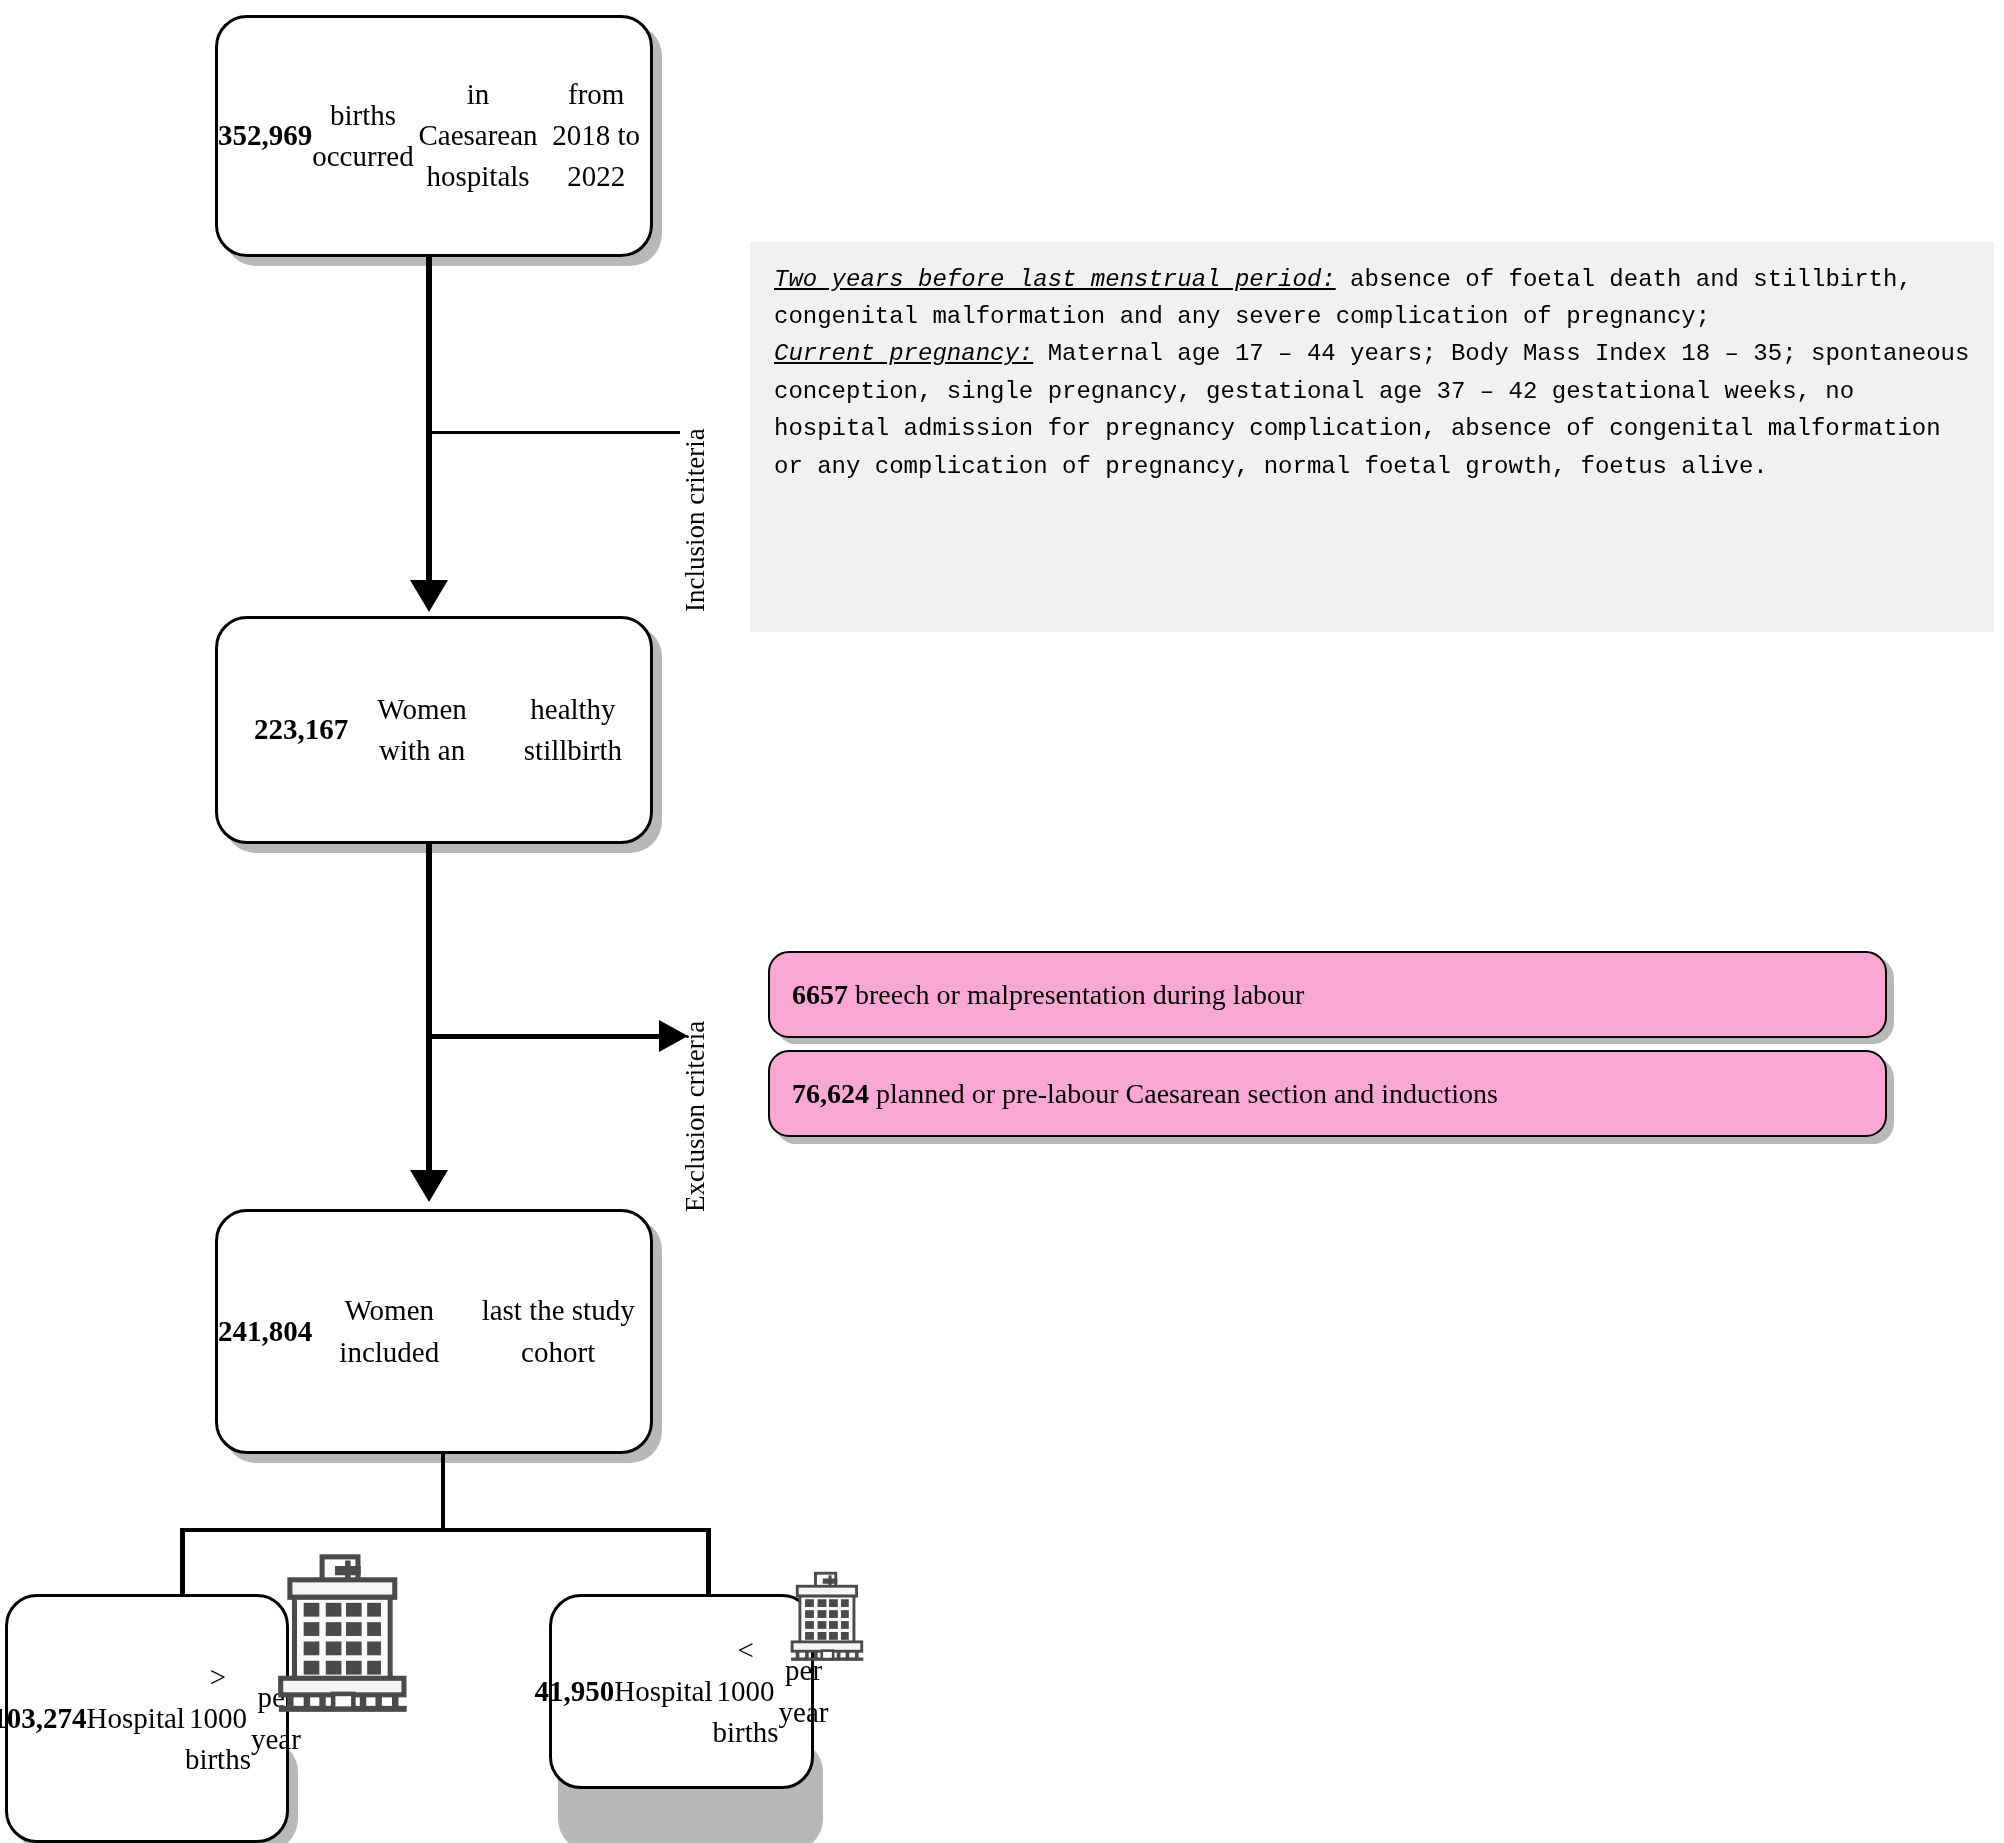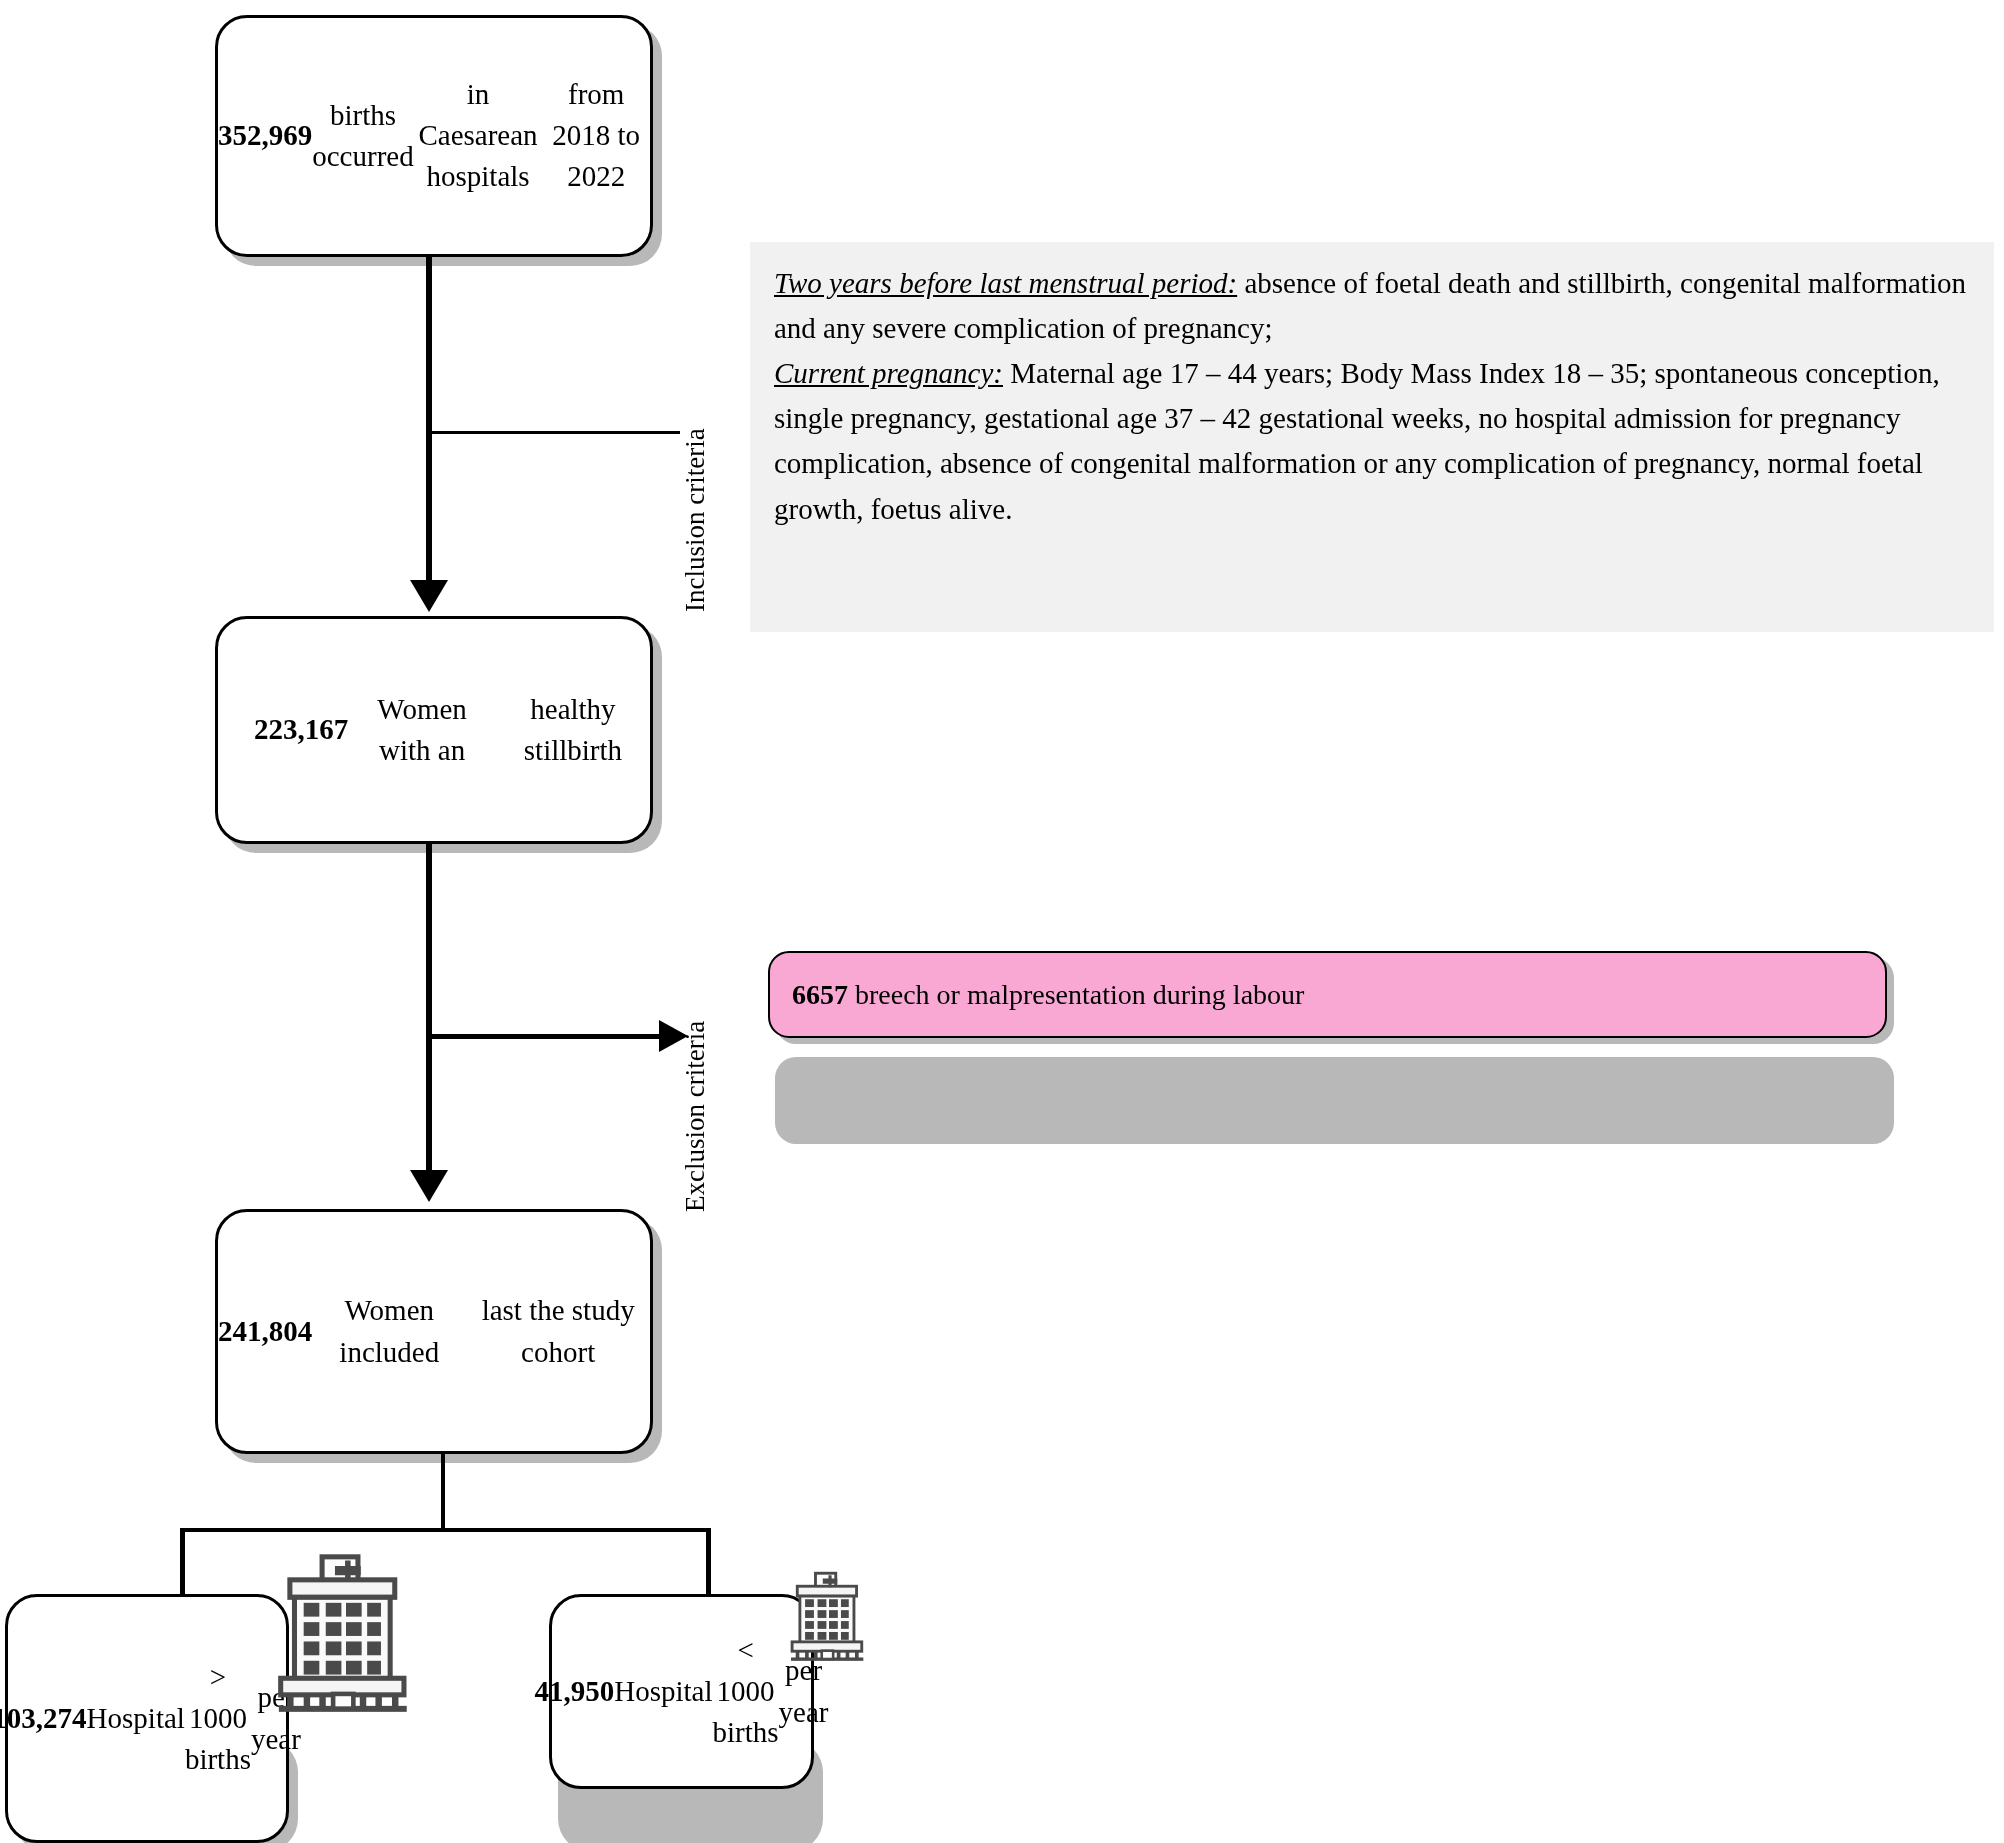--- a/index.html
+++ b/index.html
@@ -39,23 +39,24 @@
     position: absolute;
     background: #b8b8b8;
     border-radius: 32px;
     z-index: 0;
   }
   .criteria-panel {
     position: absolute;
     background: #f1f1f1;
     box-sizing: border-box;
     padding: 18.5px 24px 15.7px 24px;
-    font-size: 29px;
+    font-size: 24px;
     line-height: 1.56;
     text-align: left;
+    font-family: Liberation Mono, monospace;
   }
   .criteria-panel .hdr {
     font-style: italic;
     text-decoration: underline;
   }
   .excl-box {
     position: absolute;
     box-sizing: border-box;
     border: 2.8px solid #000000;
     border-radius: 21px;
@@ -137,20 +138,23 @@
   <div class="arrowhead-right" style="left:659px; top:1020px;"></div>
 
   <div class="vlabel" style="left:711px; top:1181px;">Exclusion criteria</div>
 
   <div class="shadowbox" style="left:775px; top:957px; width:1119px; height:87px; border-radius:21px;"></div>
   <div class="excl-box" style="left:768px; top:951px; width:1119px; height:87px;">
     <span><b>6657</b><span> breech or malpresentation during labour</span></span>
   </div>
 
   <div class="shadowbox" style="left:775px; top:1057px; width:1119px; height:87px; border-radius:21px;"></div>
+  <div class="excl-box" style="left:768px; top:1050px; width:1119px; height:87px;">
+    <span><b>76,624</b><span> planned or pre-labour Caesarean section and inductions</span></span>
+  </div>
 
   <div class="shadowbox" style="left:224px; top:1218px; width:438px; height:245px;"></div>
   <div class="node" style="left:215px; top:1209px; width:438px; height:245px;">
     <div class="num">241,804</div>
     <div>Women included</div>
     <div>last the study cohort</div>
   </div>
 
   <div class="line thin" style="left:441px; top:1454px; width:3.7px; height:77px;"></div>
   <div class="line" style="left:180px; top:1528px; width:531px; height:4.2px;"></div>

